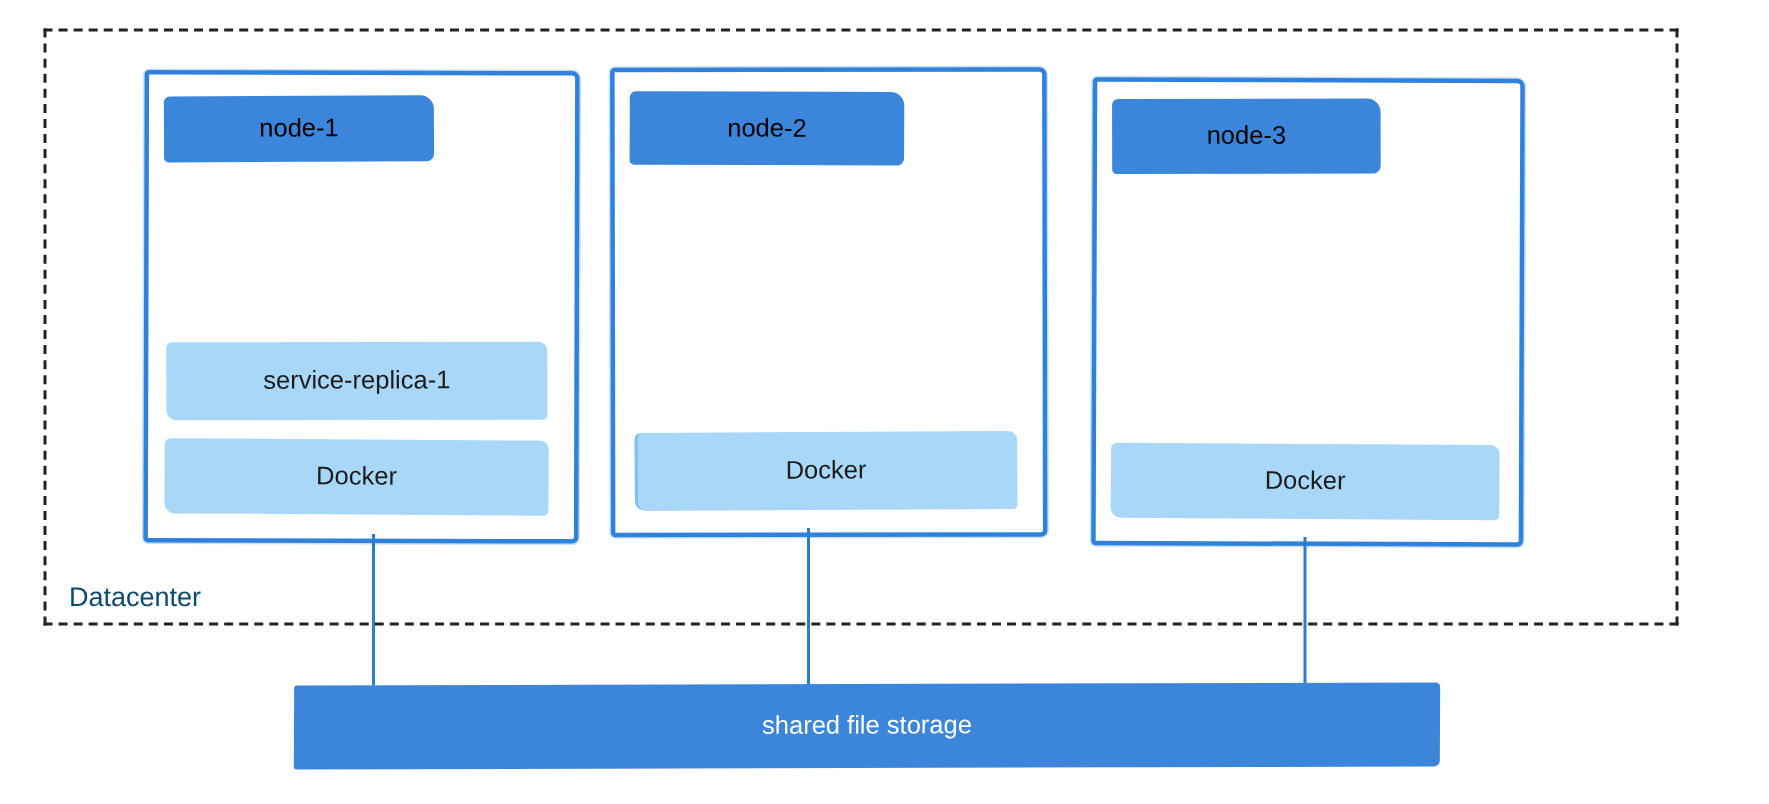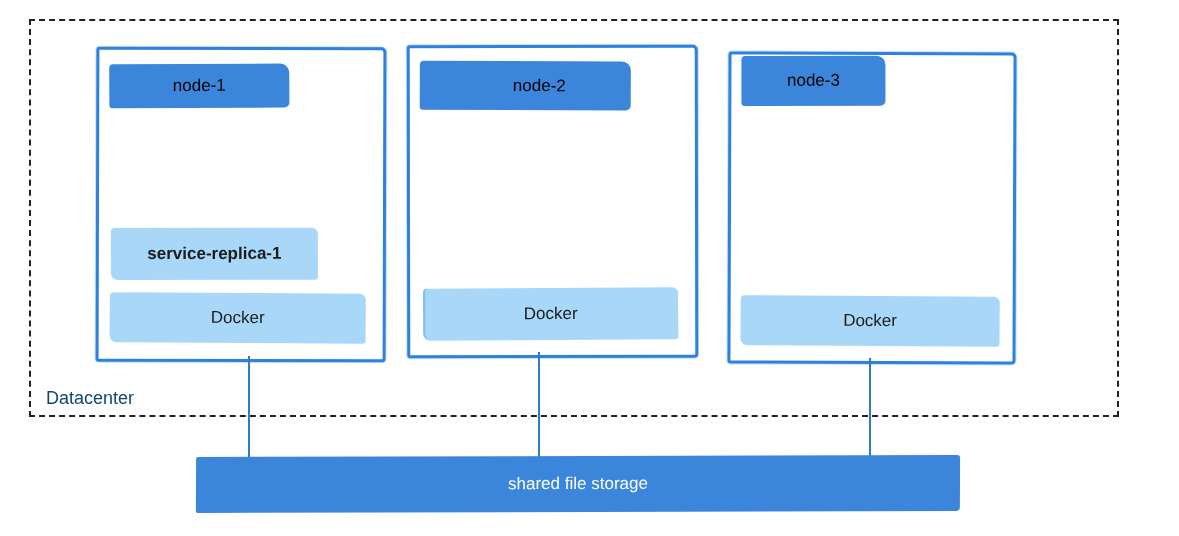--- a/index.html
+++ b/index.html
@@ -47,34 +47,34 @@
     position: absolute;
     background: #3b86db;
     color: #000000;
     font-size: 17px;
     display: flex;
     align-items: center;
     justify-content: center;
     border-radius: 4px 9px 5px 3px;
   }
   .node1 .node-header { left: 10px; top: 14px; width: 180px; height: 44px; transform: rotate(-0.4deg); }
-  .node2 .node-header { left: 10px; top: 13px; width: 183px; height: 49px; transform: rotate(0.3deg); padding-left: 28px; }
-  .node3 .node-header { left: 10px; top: 1px; width: 144px; height: 50px; transform: rotate(-0.3deg); }
+  .node2 .node-header { left: 10px; top: 13px; width: 183px; height: 49px; transform: rotate(0.3deg); }
+  .node3 .node-header { left: 10px; top: 11px; width: 179px; height: 50px; transform: rotate(-0.3deg); }
   
   .box {
     position: absolute;
     background: #a8d7f8;
     color: #1c1c1c;
     font-size: 17px;
     display: flex;
     align-items: center;
     justify-content: center;
     border-radius: 4px 6px 3px 7px;
   }
-  .node1 .service { left: 12px; top: 178px; width: 207px; height: 52px; transform: rotate(-0.25deg); font-weight: bold; }
+  .node1 .service { left: 12px; top: 178px; width: 254px; height: 52px; transform: rotate(-0.25deg); }
   .node1 .docker  { left: 11px; top: 243px; width: 256px; height: 50px; transform: rotate(0.2deg); }
   .node2 .service { left: 13px; top: 177px; width: 253px; height: 51px; transform: rotate(0.25deg); }
   .node2 .docker  { left: 13px; top: 240px; width: 255px; height: 52px; transform: rotate(-0.2deg);
                     box-shadow: inset 4px 0 0 -2px #7fc0ee; }
   .node3 .service { left: 10px; top: 178px; width: 257px; height: 48px; transform: rotate(-0.2deg); }
   .node3 .docker  { left: 10px; top: 241px; width: 259px; height: 50px; transform: rotate(0.15deg); }
   
   .connector {
     position: absolute;
     width: 2px;

